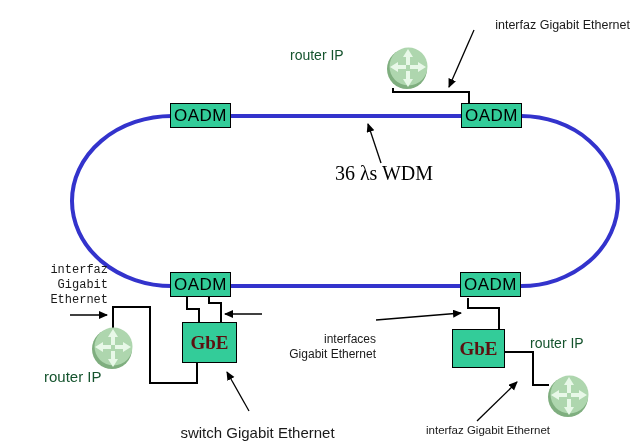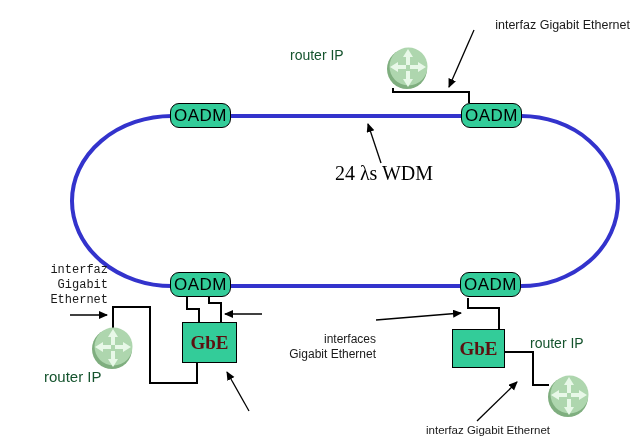--- a/index.html
+++ b/index.html
@@ -8,21 +8,21 @@
     font-family:"Liberation Sans",sans-serif;color:#1a1a1a;overflow:hidden;
   }
   .layer{position:absolute;left:0;top:0;z-index:1;}
   .ring{fill:none;stroke:#3333cc;stroke-width:4;}
   .wire{fill:none;stroke:#000000;stroke-width:2;}
   .arrow{fill:none;stroke:#000000;stroke-width:1.3;}
   .node{
     position:absolute;z-index:2;background:#33cc99;border:1.5px solid #000000;
     display:flex;align-items:center;justify-content:center;box-sizing:border-box;
   }
-  .oadm{font-size:17px;letter-spacing:0.5px;color:#000000;border-radius:9px;}
+  .oadm{font-size:17px;letter-spacing:0.5px;color:#000000;}
   .gbe{font-family:"Liberation Serif",serif;font-weight:bold;font-size:19px;color:#5c1010;}
   .lbl{position:absolute;z-index:2;font-size:12px;line-height:15px;text-align:right;color:#1a1a1a;}
   .rip{position:absolute;z-index:2;font-size:14px;color:#14532d;white-space:nowrap;}
   .wdm{
     position:absolute;z-index:2;font-family:"Liberation Serif",serif;
     font-size:20px;color:#000000;text-align:center;white-space:nowrap;
   }
   .switch-lbl{position:absolute;z-index:2;font-size:15px;color:#1a1a1a;text-align:center;white-space:nowrap;}
   .router-icon{position:absolute;z-index:3;width:44px;height:44px;}
   .lbl-line{display:block;}
@@ -99,32 +99,33 @@
         <path d="M22,4 L17,12 L20,12 L20,20 L24,20 L24,12 L27,12 Z"></path>
         <path d="M22,42 L17,34 L20,34 L20,26 L24,26 L24,34 L27,34 Z"></path>
       </g>
     </svg>
   </div>
 
   <div class="lbl" style="left:452px;top:18px;width:178px;font-size:12.5px;">interfaz Gigabit Ethernet</div>
 
   <div class="rip" style="left:290px;top:47px;">router IP</div>
 
-  <div class="wdm" style="left:320px;top:162px;width:128px;">24 λs WDM</div>
+  <div class="wdm" style="left:320px;top:162px;width:128px;">36 λs WDM</div>
 
   <div class="lbl" style="left:4px;top:263px;width:104px;font-family:Liberation Mono, monospace;">
     <span class="lbl-line">interfaz</span>
     <span class="lbl-line">Gigabit Ethernet</span>
   </div>
 
   <div class="rip" style="left:44px;top:368px;font-size:15px;">router IP</div>
 
   <div class="lbl" style="left:260px;top:317px;width:116px;margin-top:15px;">
     <span class="lbl-line">interfaces</span>
     <span class="lbl-line">Gigabit Ethernet</span>
   </div>
 
+  <div class="switch-lbl" style="left:165px;top:424px;width:185px;">switch Gigabit Ethernet</div>
 
   <div class="rip" style="left:530px;top:335px;">router IP</div>
 
   <div class="lbl" style="left:405px;top:423px;width:145px;font-size:11.5px;">interfaz Gigabit Ethernet</div>
 
 </div>
 
 </body></html>

